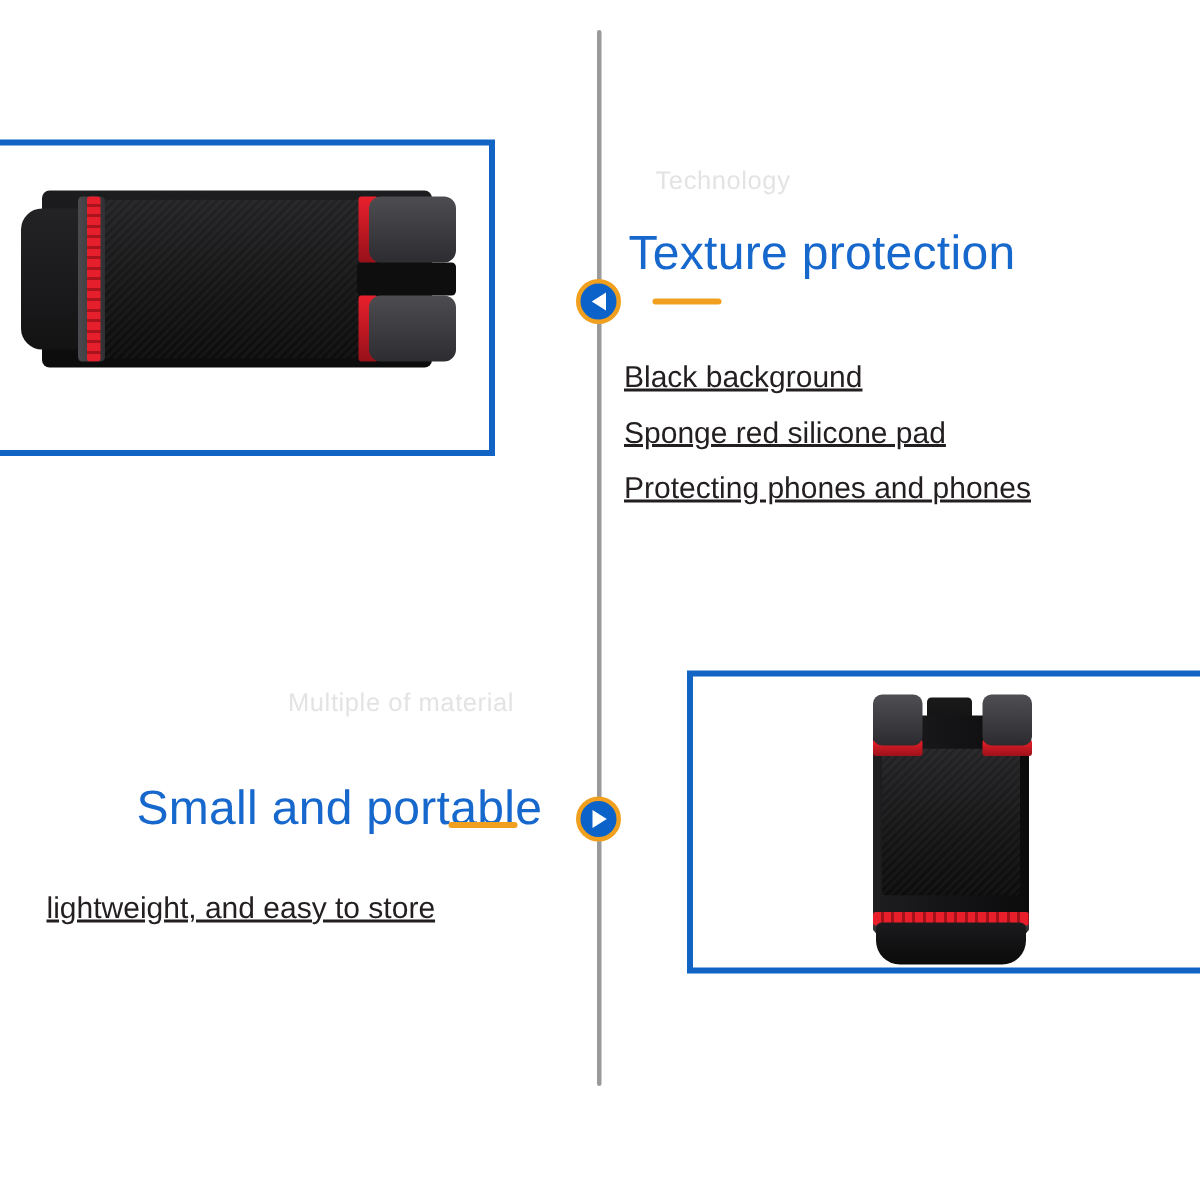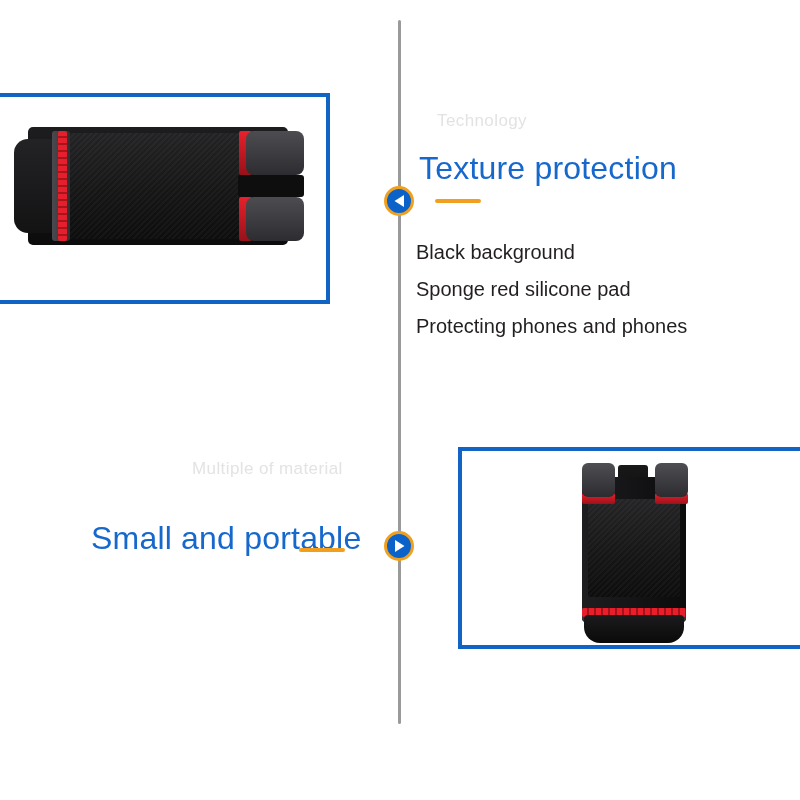--- a/index.html
+++ b/index.html
@@ -248,20 +248,21 @@
     height: 4px;
     width: 46px;
     background: #f0a01e;
     border-radius: 2px;
   }
   .bullets {
     position: absolute;
     font-size: 20px;
     color: #231f20;
     line-height: 37px;
+    text-decoration: underline;
   }
   .bullets .line { white-space: nowrap; }
 
   
   #wm-top      { left: 437px; top: 111px; }
   #head-top    { left: 419px; top: 150px; }
   #bar-top     { left: 435px; top: 199px; }
   #bullets-top { left: 416px; top: 234px; }
 
   #wm-bot      { left: 192px; top: 459px; }
@@ -330,20 +331,21 @@
     </span>
   </div>
 
   <div class="watermark" id="wm-bot">Multiple of material</div>
 
   <div class="headline" id="head-bot">Small and portable</div>
 
   <div class="accent-bar" id="bar-bot"></div>
 
   <div class="bullets" id="bullets-bot">
+    <div class="line">lightweight, and easy to store</div>
   </div>
 
   <div class="arrow-node" id="node-bot">
     <span>
       <svg width="13" height="14" viewBox="0 0 13 14" aria-hidden="true">
         <polygon points="2,1 2,13 11.5,7" fill="#ffffff"></polygon>
       </svg>
     </span>
   </div>
 

